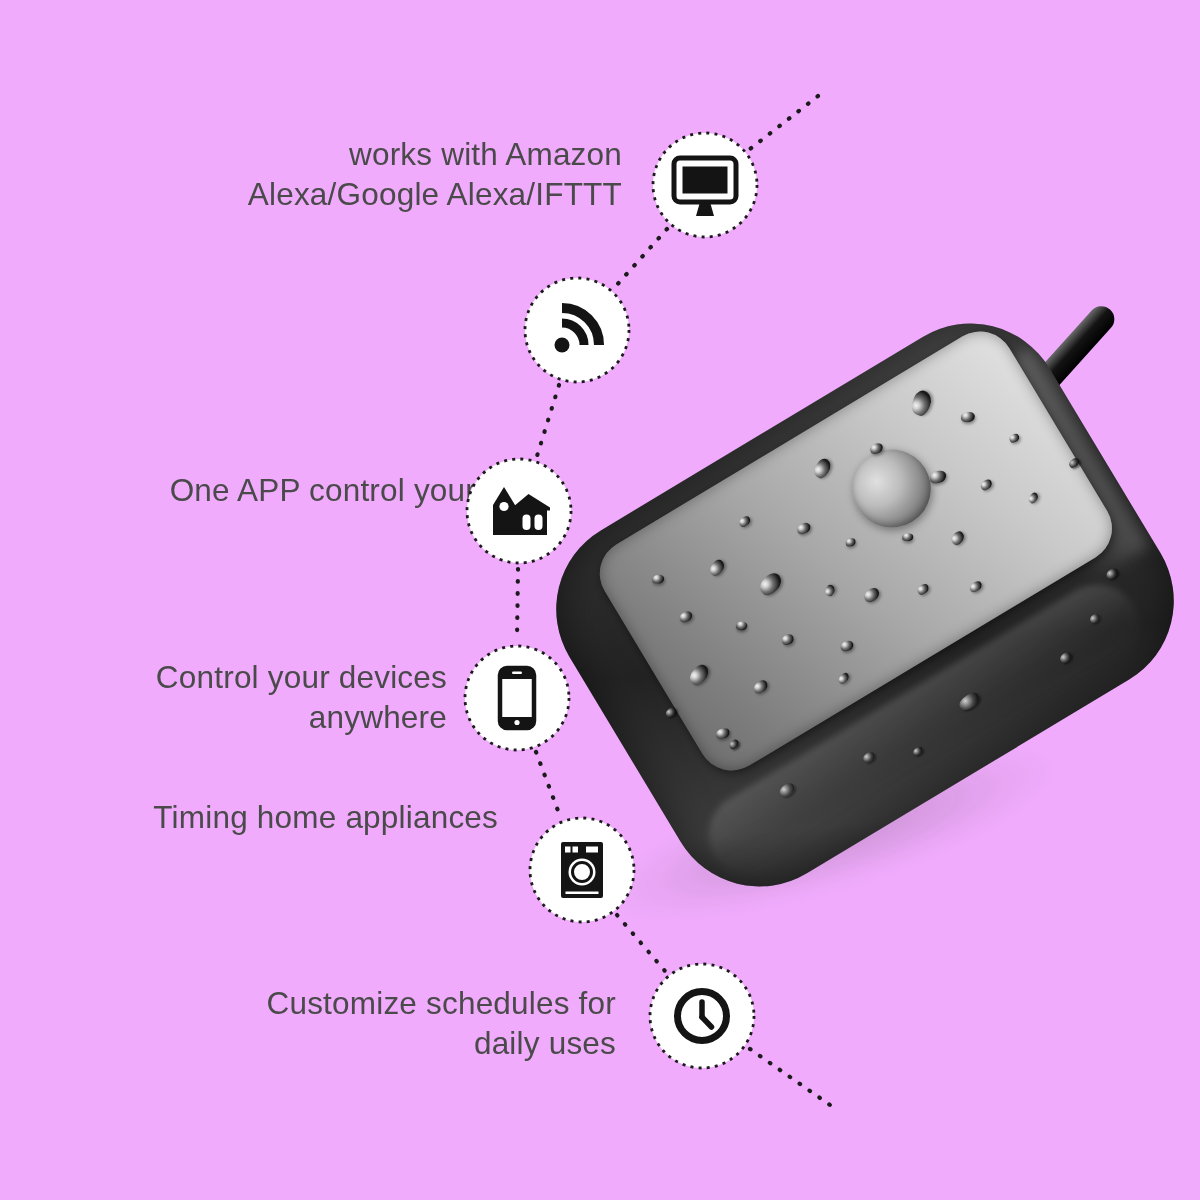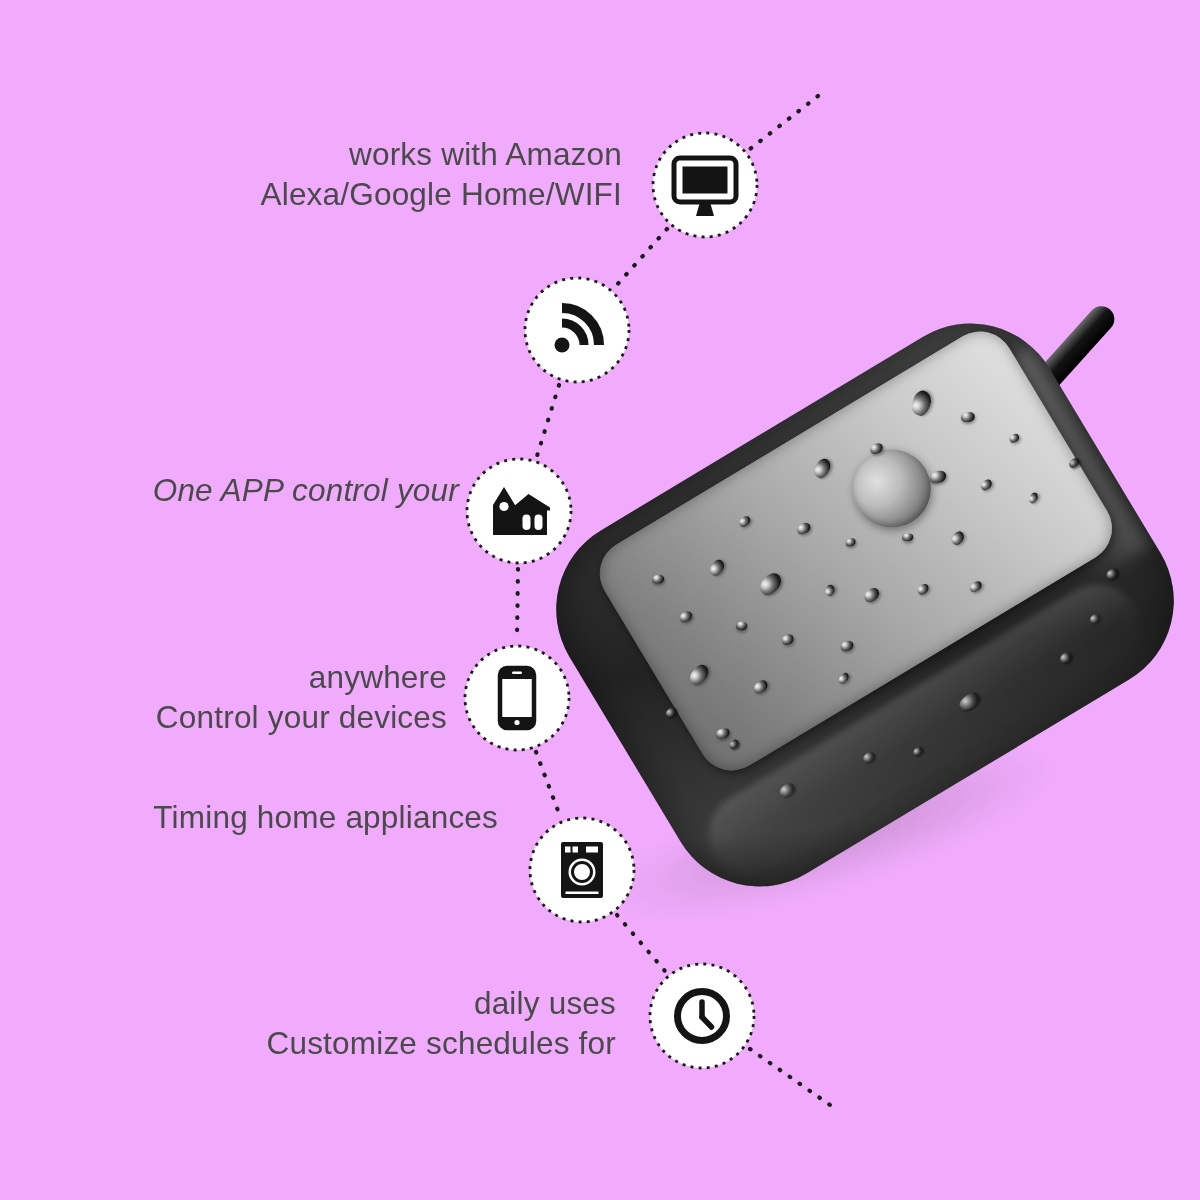--- a/index.html
+++ b/index.html
@@ -125,35 +125,35 @@
         <div class="drop dark" style="left: 502px; top: 295.5px; width: 12px; height: 9px;"></div>
         <div class="drop dark" style="left: 526.5px; top: 182px; width: 11px; height: 8px;"></div>
         <div class="drop dark" style="left: 52.5px; top: 188px; width: 11px; height: 8px;"></div>
         <div class="drop dark" style="left: 465px; top: 326px; width: 10px; height: 8px;"></div>
         <div class="drop dark" style="left: 245px; top: 348.5px; width: 10px; height: 7px;"></div>
       </div>
   </div>
 
   <div class="label" style="right:578px; top:134px;">
     <div>works with Amazon</div>
-    <div>Alexa/Google Home/WIFI</div>
-  </div>
-  <div class="label" style="right:741px; top:470px;font-style:italic;">
+    <div>Alexa/Google Alexa/IFTTT</div>
+  </div>
+  <div class="label" style="right:724px; top:470px;">
     <div>One APP control your</div>
   </div>
   <div class="label" style="right:753px; top:657px;">
+    <div>Control your devices</div>
     <div>anywhere</div>
-    <div>Control your devices</div>
   </div>
   <div class="label" style="right:702px; top:797px;">
     <div>Timing home appliances</div>
   </div>
   <div class="label" style="right:584px; top:983px;">
+    <div>Customize schedules for</div>
     <div>daily uses</div>
-    <div>Customize schedules for</div>
   </div>
 
   <svg class="overlay" width="1200" height="1200" viewBox="0 0 1200 1200">
 
     <line class="dotline" x1="818" y1="96" x2="750" y2="149"></line>
     <line class="dotline" x1="667" y1="229" x2="615" y2="287"></line>
     <line class="dotline" x1="559" y1="385" x2="537" y2="456"></line>
     <line class="dotline" x1="518" y1="569" x2="517" y2="640"></line>
     <line class="dotline" x1="536" y1="752" x2="560" y2="816"></line>
     <line class="dotline" x1="617" y1="915" x2="665" y2="971"></line>

